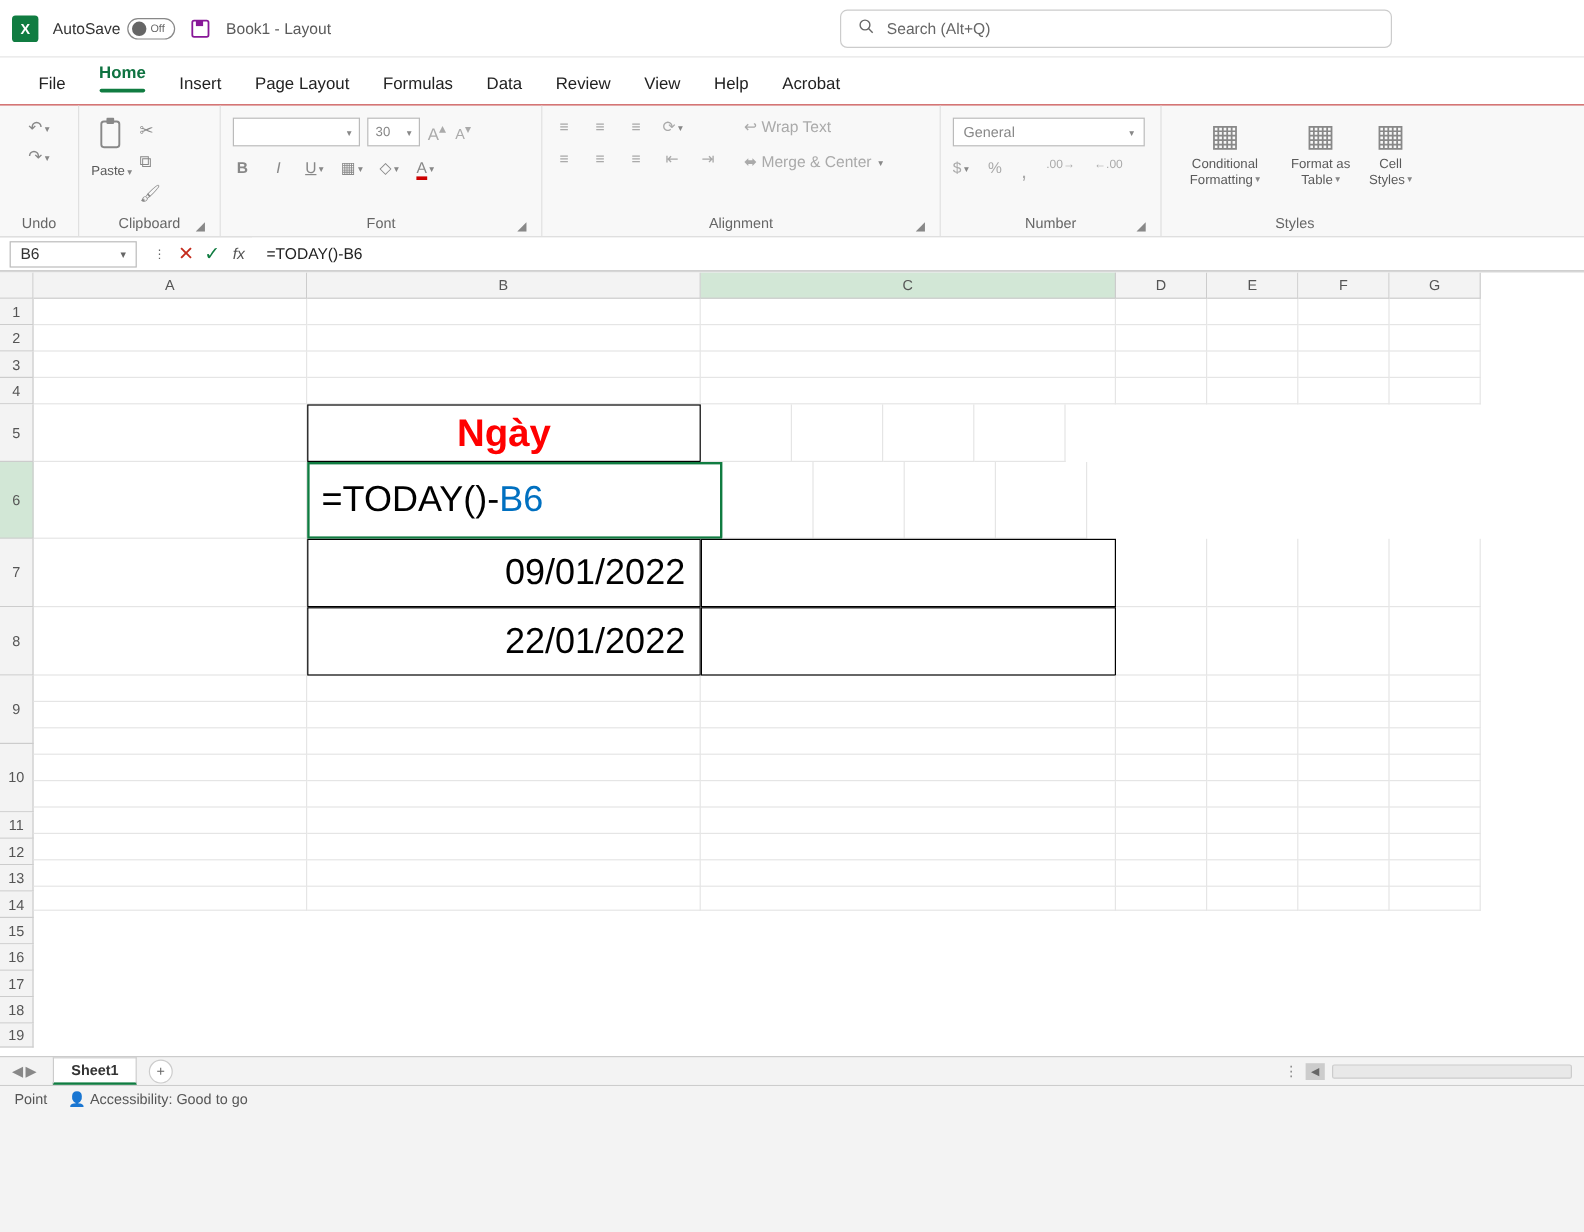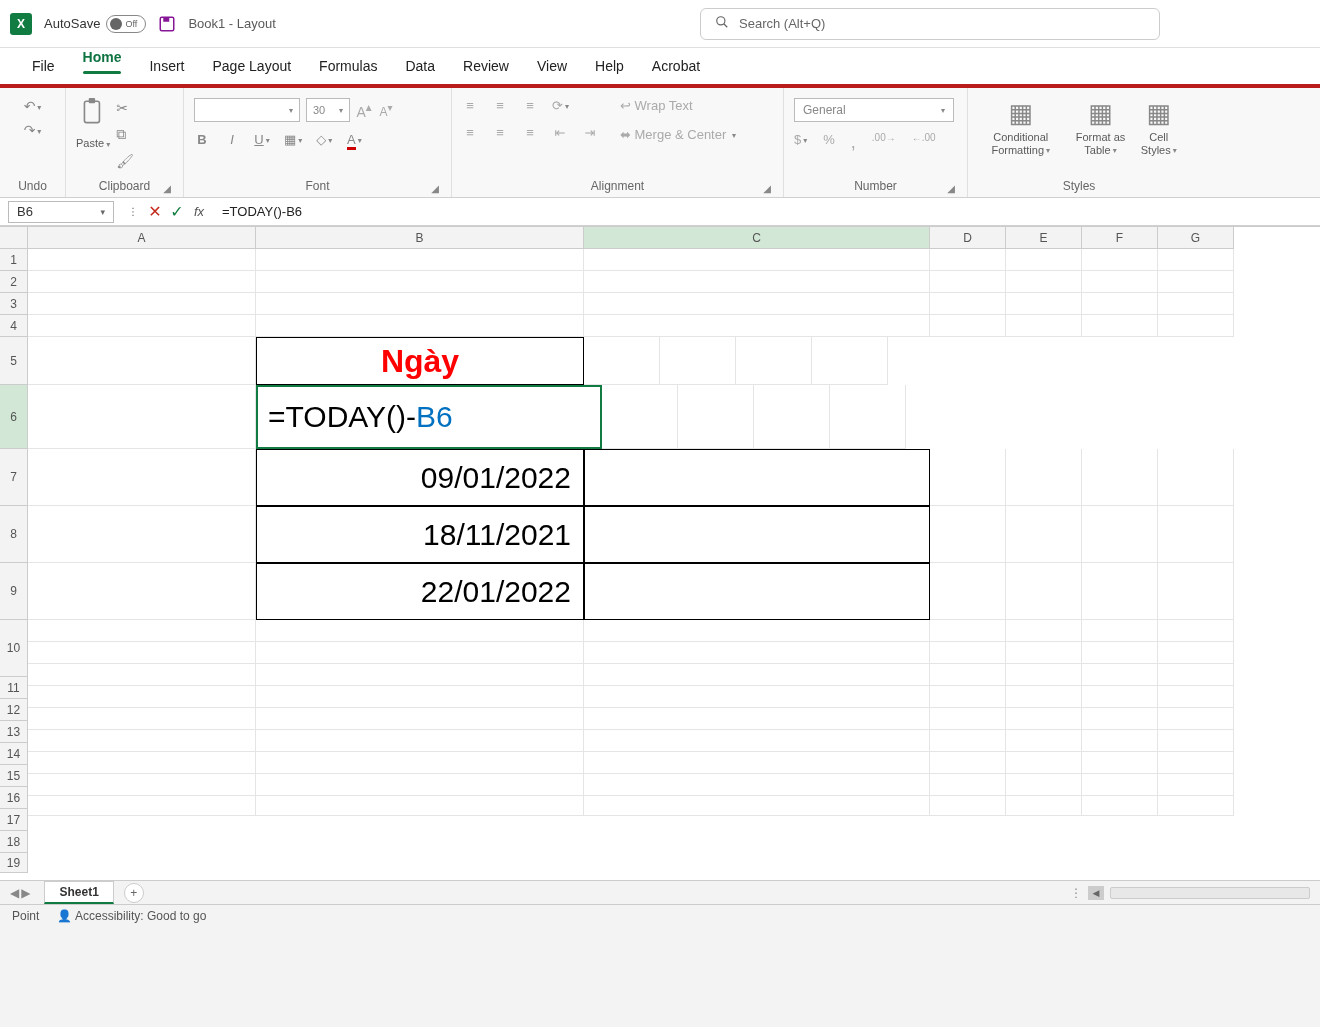--- a/index.html
+++ b/index.html
@@ -10,21 +10,21 @@
 .app-icon { width: 22px; height: 22px; background: #107c41; border-radius: 3px; position: relative; display:flex; align-items:center; justify-content:center; color:#fff; font-weight:bold; font-size:12px;}
 .autosave-toggle { display: flex; align-items: center; gap: 6px; font-size: 13px; }
 .toggle-switch { width: 40px; height: 18px; border: 1px solid #888; border-radius: 10px; position: relative; background:#fff; display:flex; align-items:center;}
 .toggle-knob { width: 12px; height: 12px; background: #666; border-radius: 50%; margin-left: 3px; }
 .toggle-lbl { font-size: 9px; color:#666; margin-left:3px;}
 .qa-save { width: 18px; height: 18px; color:#881798; font-size:16px;}
 .doc-title { color: #5a5a5a; font-size: 13px; }
 .search-box { margin-left: auto; margin-right: 150px; width: 460px; height: 32px; border: 1px solid #ccc; border-radius: 6px; display: flex; align-items: center; padding: 0 14px; color: #666; gap: 10px; background:#fff;}
 
 
-.tabs-row { height: 40px; background: #fff; display: flex; align-items: flex-end; padding-left: 18px; gap: 0; border-bottom: 4px solid #b91c1c; }
+.tabs-row { height: 40px; background: #fff; display: flex; align-items: flex-end; padding-left: 18px; gap: 0; border-bottom: 1px solid #b91c1c; }
 .tab-item { padding: 0 14px 10px 14px; font-size: 14px; color: #222; cursor: pointer; }
 .tab-item.active { font-weight: 600; color:#0f7341;margin-top:37px; }
 .tab-item.active::after { content:""; display:block; height:3px; background:#107c41; margin-top:6px; border-radius:2px; }
 
 
 .ribbon { height: 110px; background: #f8f8f8; display: flex; border-bottom: 1px solid #d0d0d0; }
 .ribbon-group { border-right: 1px solid #e0e0e0; padding: 6px 10px 0 10px; display:flex; flex-direction:column; justify-content:space-between; }
 .group-label { text-align:center; font-size: 12px; color: #666; padding-bottom: 4px; position:relative;}
 .dlg-launcher { position:absolute; right:0; bottom:2px; width:12px; height:12px; font-size:10px; color:#888;}
 .rg-body { display:flex; gap:6px; align-items:flex-start; flex:1; padding-top:4px;}
@@ -340,29 +340,20 @@
         <div class="cell" style="width: 228px; height: 57px;"></div>
         <div class="tdata" style="width: 328px; height: 57px;">09/01/2022</div>
         <div class="tblank" style="width: 346px; height: 57px;"></div>
         <div class="cell" style="width: 76px; height: 57px;"></div>
         <div class="cell" style="width: 76px; height: 57px;"></div>
         <div class="cell" style="width: 76px; height: 57px;"></div>
         <div class="cell" style="width: 76px; height: 57px;"></div>
       </div>
       <div class="cell-row" style="height: 57px;">
         <div class="cell" style="width: 228px; height: 57px;"></div>
-        <div class="tdata" style="width: 328px; height: 57px;">18/11/2021</div>
-        <div class="tblank" style="width: 346px; height: 57px;"></div>
-        <div class="cell" style="width: 76px; height: 57px;"></div>
-        <div class="cell" style="width: 76px; height: 57px;"></div>
-        <div class="cell" style="width: 76px; height: 57px;"></div>
-        <div class="cell" style="width: 76px; height: 57px;"></div>
-      </div>
-      <div class="cell-row" style="height: 57px;">
-        <div class="cell" style="width: 228px; height: 57px;"></div>
         <div class="tdata" style="width: 328px; height: 57px;">22/01/2022</div>
         <div class="tblank" style="width: 346px; height: 57px;"></div>
         <div class="cell" style="width: 76px; height: 57px;"></div>
         <div class="cell" style="width: 76px; height: 57px;"></div>
         <div class="cell" style="width: 76px; height: 57px;"></div>
         <div class="cell" style="width: 76px; height: 57px;"></div>
       </div>
       <div class="cell-row" style="height: 22px;">
         <div class="cell" style="width: 228px; height: 22px;"></div>
         <div class="cell" style="width: 328px; height: 22px;"></div>

